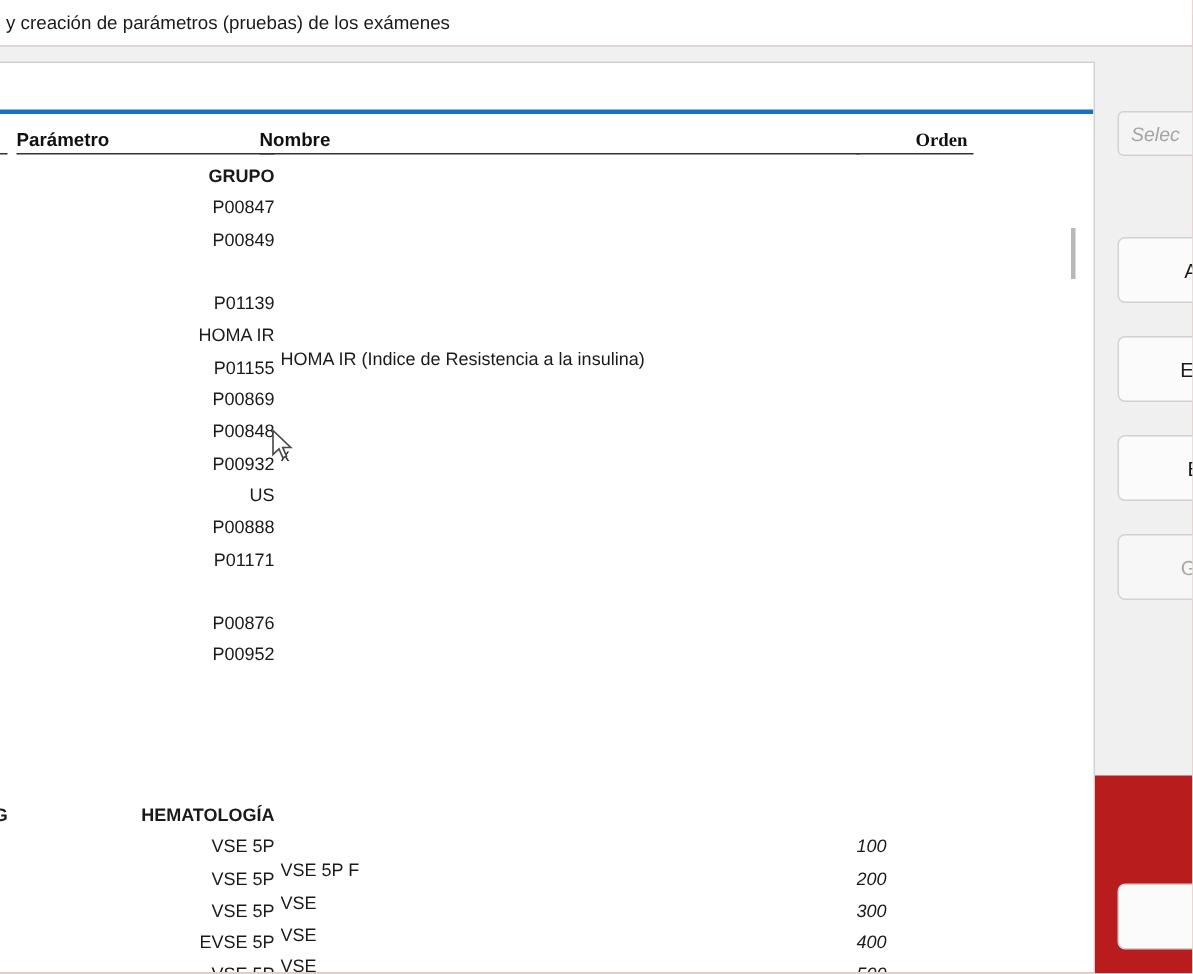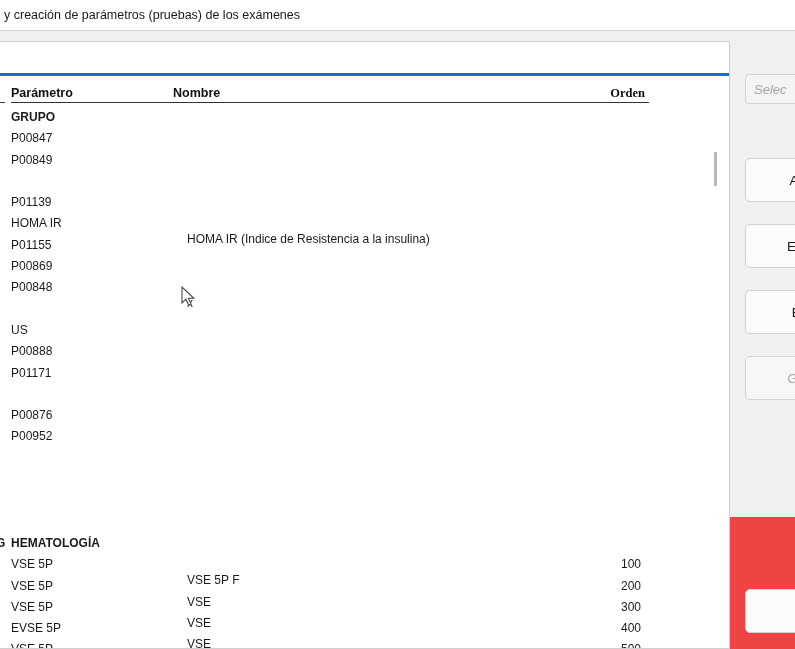--- a/index.html
+++ b/index.html
@@ -9,21 +9,21 @@
     width: 795px;
     height: 649px;
     overflow: hidden;
     font-family: "Liberation Sans", sans-serif;
   }
 
   #app {
     position: relative;
     width: 795px;
     height: 649px;
-    background: #ef4444;
+    background: #b91c1c;
     overflow: hidden;
   }
 
   
   .frame-corner {
     position: absolute;
     background: #ffffff;
     pointer-events: none;
   }
 
@@ -129,23 +129,23 @@
   }
   .cell {
     position: absolute;
     top: 2px;
     font-size: 12px;
     color: #1a1a1a;
     white-space: nowrap;
     overflow: hidden;
   }
   .c-code   { left: -26px; width: 60px; }
-  .c-param  { left: 40px;  width: 172px; }
+  .c-param  { left: 40px;  width: 172px; text-align: right; }
   .c-nombre { left: 216px; width: 390px; margin-top: 16px; }
-  .c-orden  { left: 600px; width: 70px; text-align: right; }
+  .c-orden  { left: 600px; width: 70px; text-align: left; font-style: italic; }
 
   .row.group .cell {
     font-weight: bold;
   }
 
   
   .grid-scroll {
     position: absolute;
     right: 12px;
     top: 40px;
@@ -304,20 +304,21 @@
               <div class="cell c-orden"></div>
             </div>
             <div class="row">
               <div class="cell c-code">4</div>
               <div class="cell c-param">P00848</div>
               <div class="cell c-nombre">x</div>
               <div class="cell c-orden"></div>
             </div>
             <div class="row">
               <div class="cell c-code">2</div>
+              <div class="cell c-param">P00932</div>
               <div class="cell c-nombre"></div>
               <div class="cell c-orden"></div>
             </div>
             <div class="row">
               <div class="cell c-code">6</div>
               <div class="cell c-param">US</div>
               <div class="cell c-nombre"></div>
               <div class="cell c-orden"></div>
             </div>
             <div class="row">

